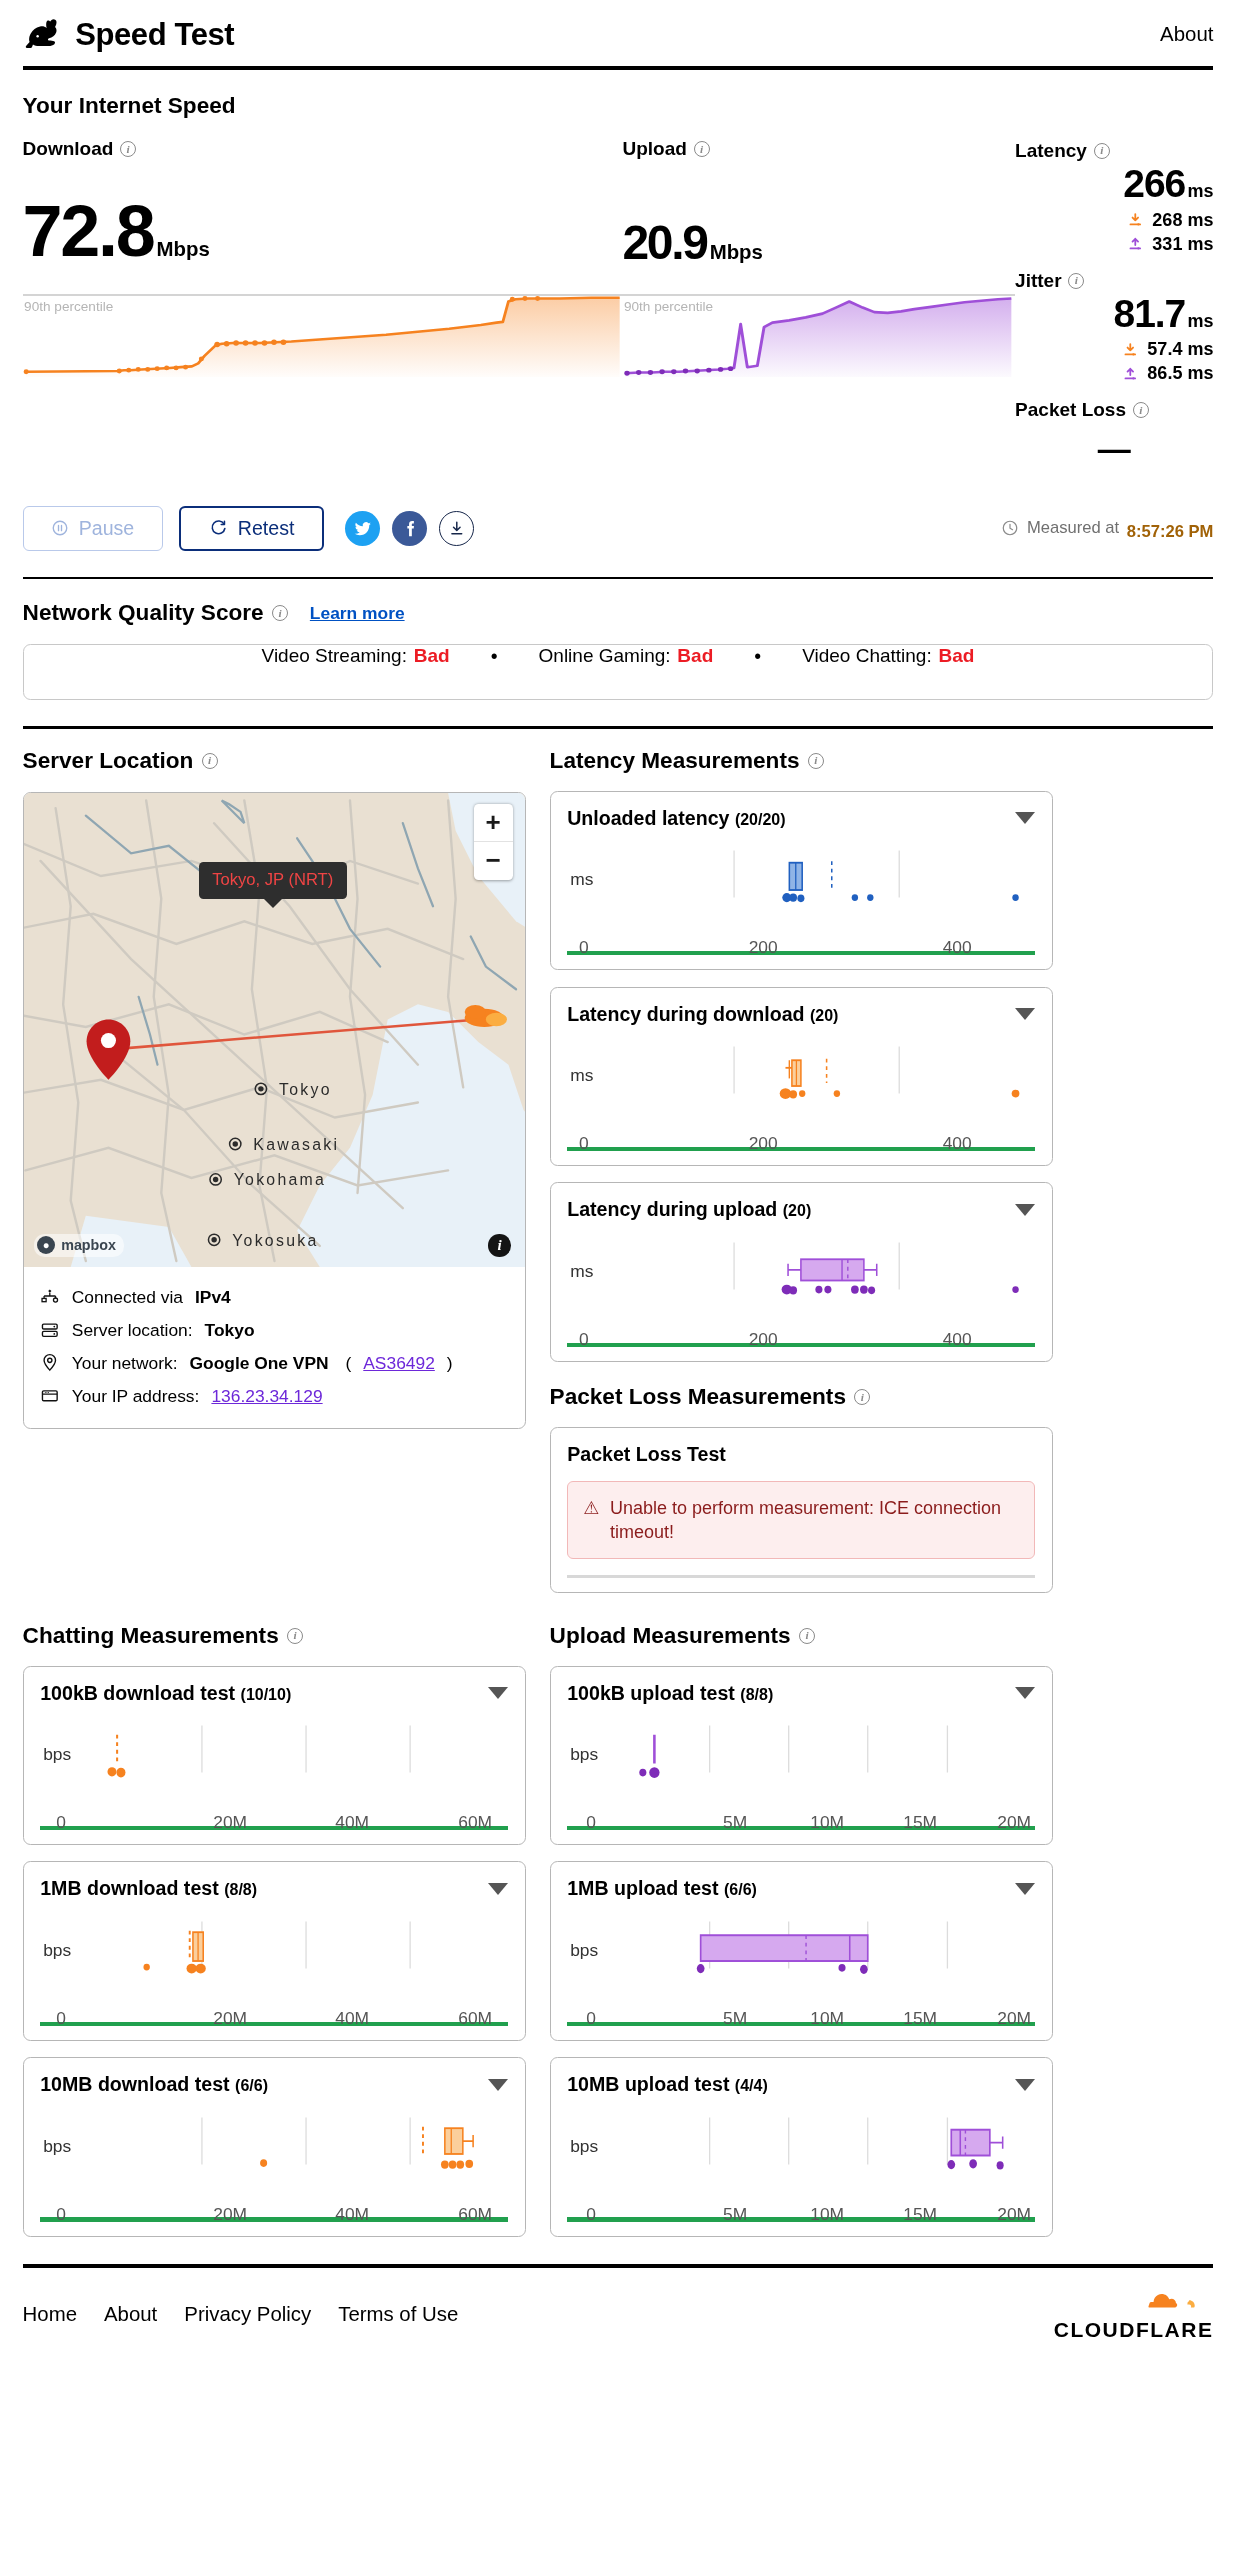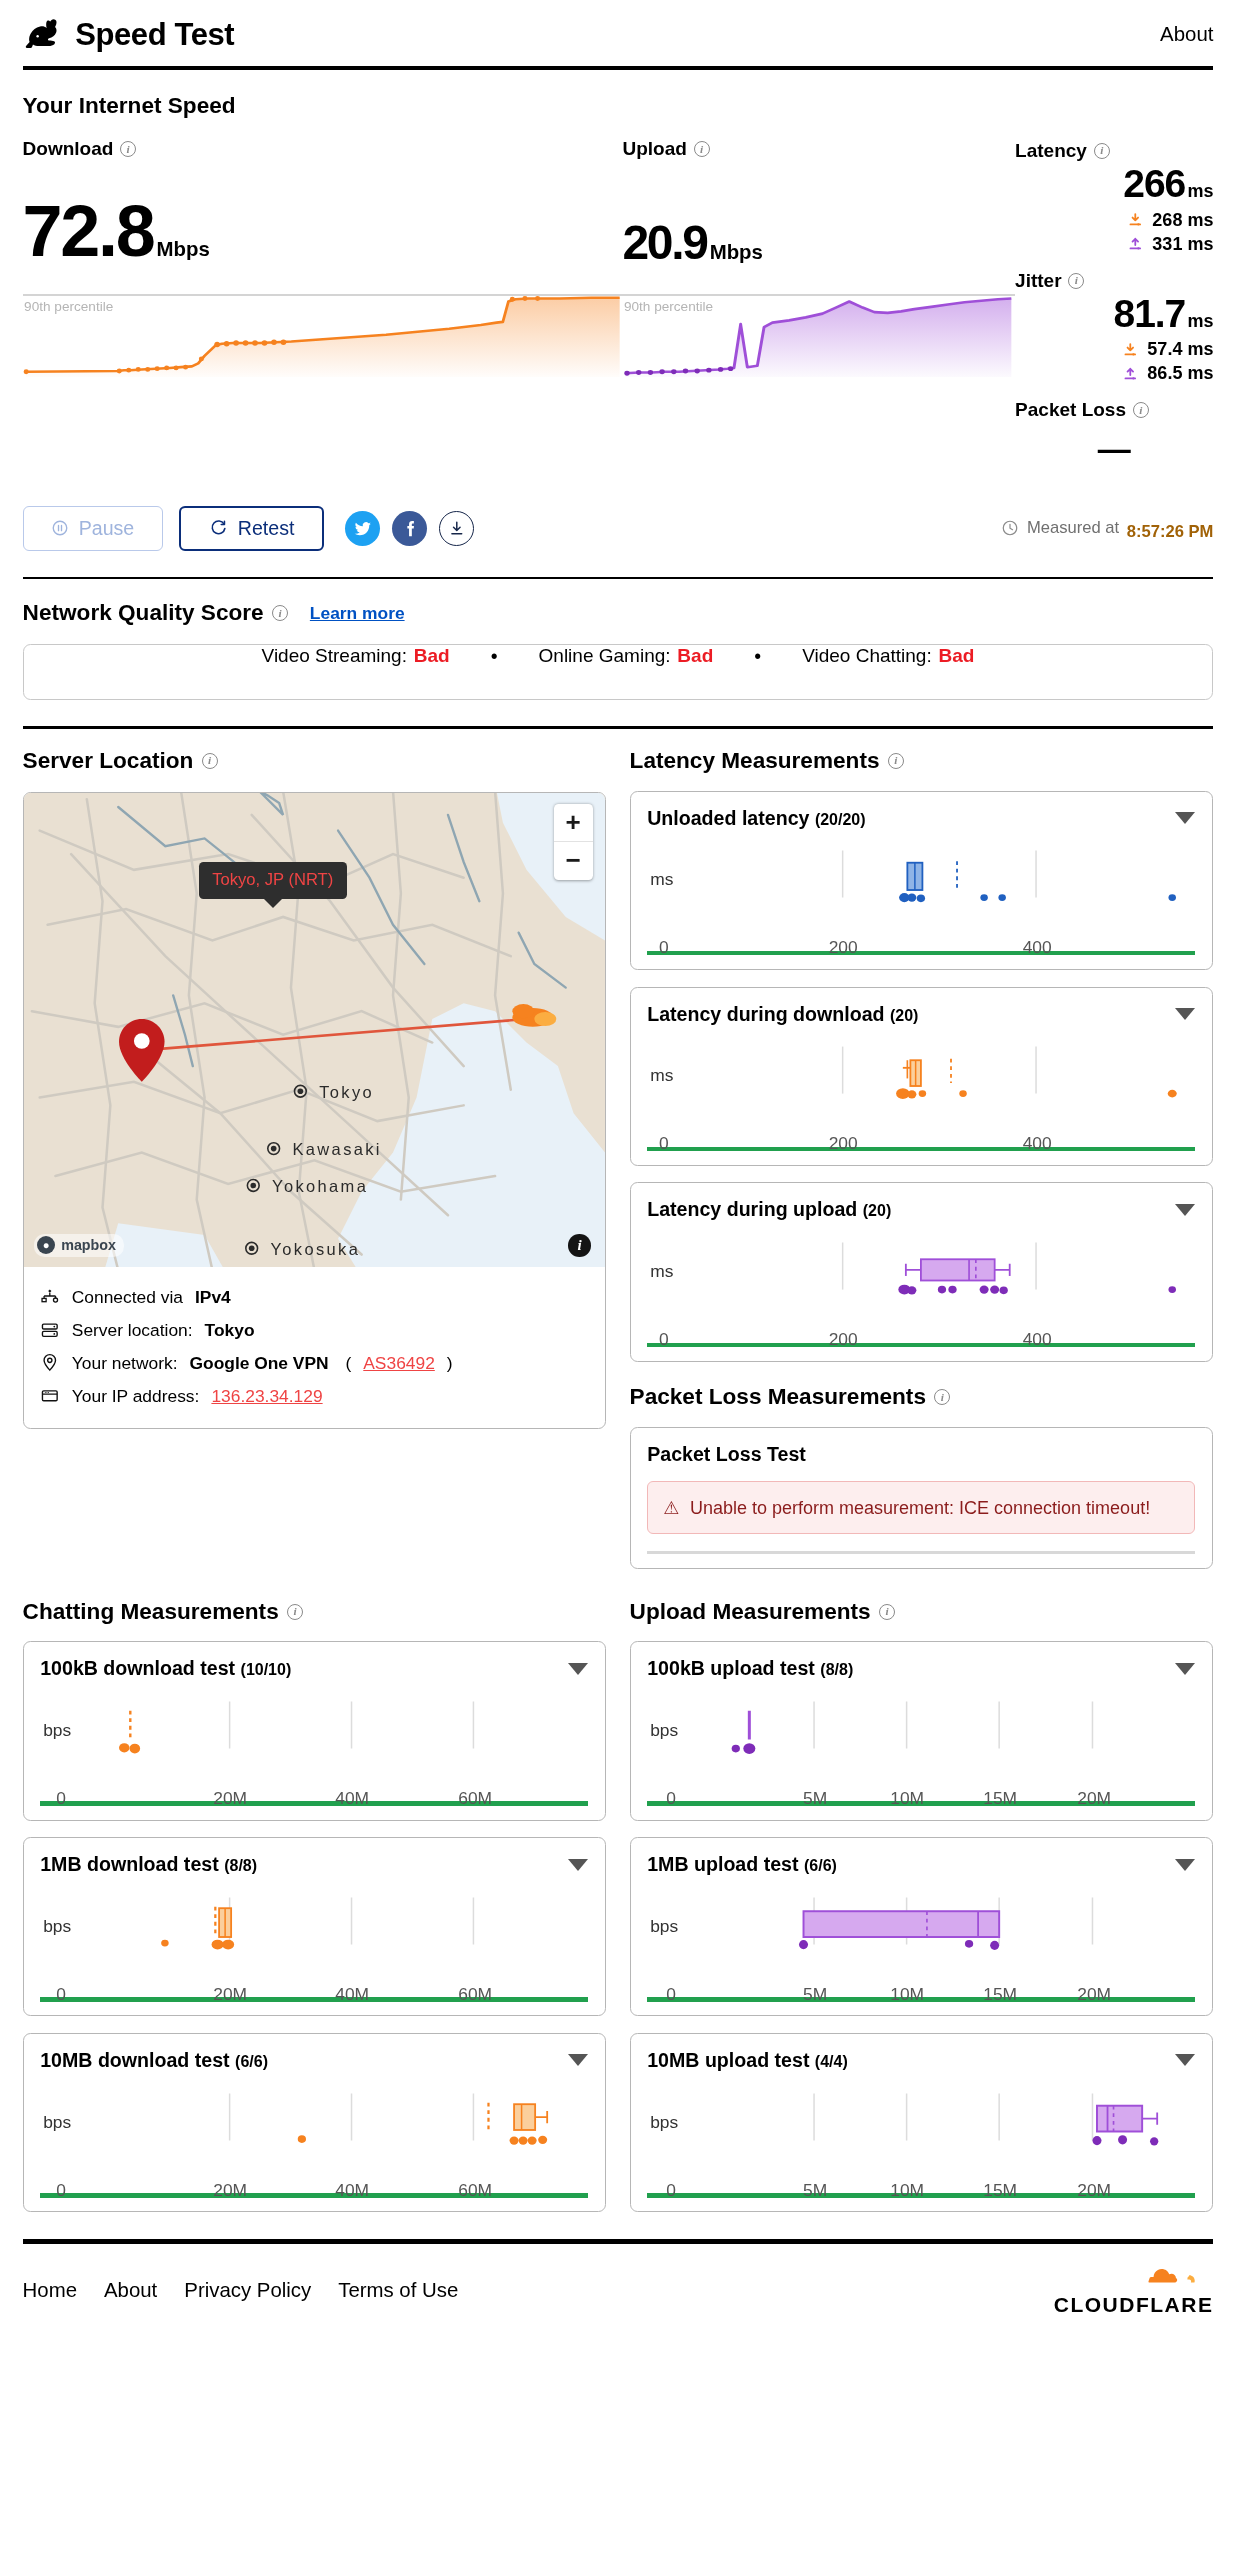--- a/index.html
+++ b/index.html
@@ -109,21 +109,21 @@
     margin: 18px 22.6px 0 22.6px; border: 1.5px solid #c8c8c8; border-radius: 7.5px;
     height: 56px; display: flex; justify-content: center; gap: 41px;
     font-size: 19px;
   }
   .nqs-item { display: flex; gap: 6.8px; }
   .nqs-val { font-weight: 700; }
   .nqs-dot { color: #000; font-size: 19.6px; }
 
   
   .cols { display: flex; gap: 24px; padding: 0 22.6px; }
-  .col { width: 583px; }
+  .col { width: 503px; }
 
   
   .map-card {
     border: 1.5px solid #b6b6b6; border-radius: 7.5px; overflow: hidden; margin-top: 18px;
     background: #fff;
   }
   .map-view { position: relative; height: 474px; background: #e8dfd2; overflow: hidden; }
   .map-svg { position: absolute; inset: 0; width: 100%; height: 100%; }
   .map-zoom {
     position: absolute; right: 12px; top: 10.6px; width: 39px;
@@ -150,21 +150,21 @@
   .mapbox-logo { width: 18px; height: 18px; border-radius: 50%; background: #3a4550; display:flex; align-items:center; justify-content:center; color:#fff; font-size:11.3px; font-weight:700;}
   .map-attrib span { font-size: 14.3px; color: #3a4550; font-weight: 700; }
   .map-info-dot {
     position: absolute; right: 13.6px; bottom: 10.6px; width: 22.6px; height: 22.6px; border-radius: 50%;
     background: #141414; color: #fff; display: flex; align-items: center; justify-content: center;
     font-family: "Liberation Serif", serif; font-style: italic; font-weight: 700; font-size: 15px;
   }
   .net-list { padding: 13.6px 16.6px 15px 16.6px; }
   .net-row { display: flex; align-items: center; gap: 12px; font-size: 17.4px; padding: 6px 0; }
   .net-row b { font-weight: 700; }
-  .net-row a { color: #ef4444; text-decoration: underline; }
+  .net-row a { color: #6d28d9; text-decoration: underline; }
   .net-ico { width: 19.6px; height: 19.6px; flex: none; }
 
   
   .m-card {
     border: 1.5px solid #b6b6b6; border-radius: 7.5px; margin-top: 16.6px; background: #fff;
     padding: 15px 16.6px 0 16.6px; position: relative; overflow: hidden;
   }
   .m-head {
     display: flex; align-items: center; justify-content: space-between;
   }

